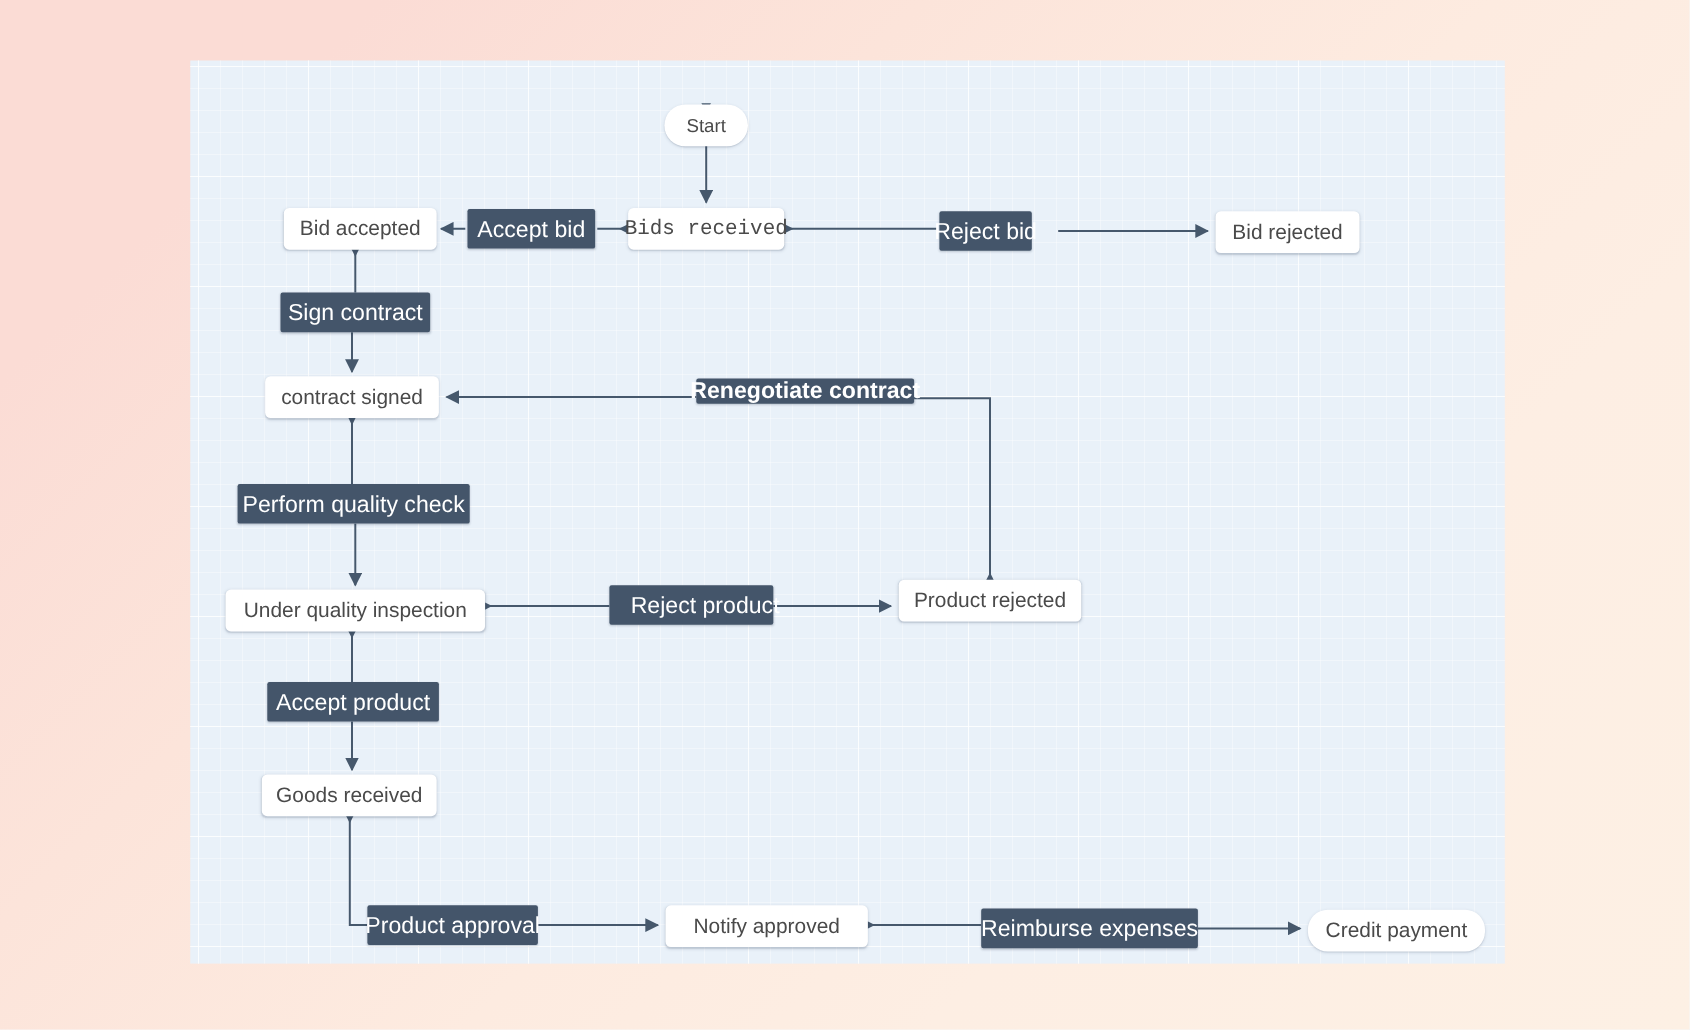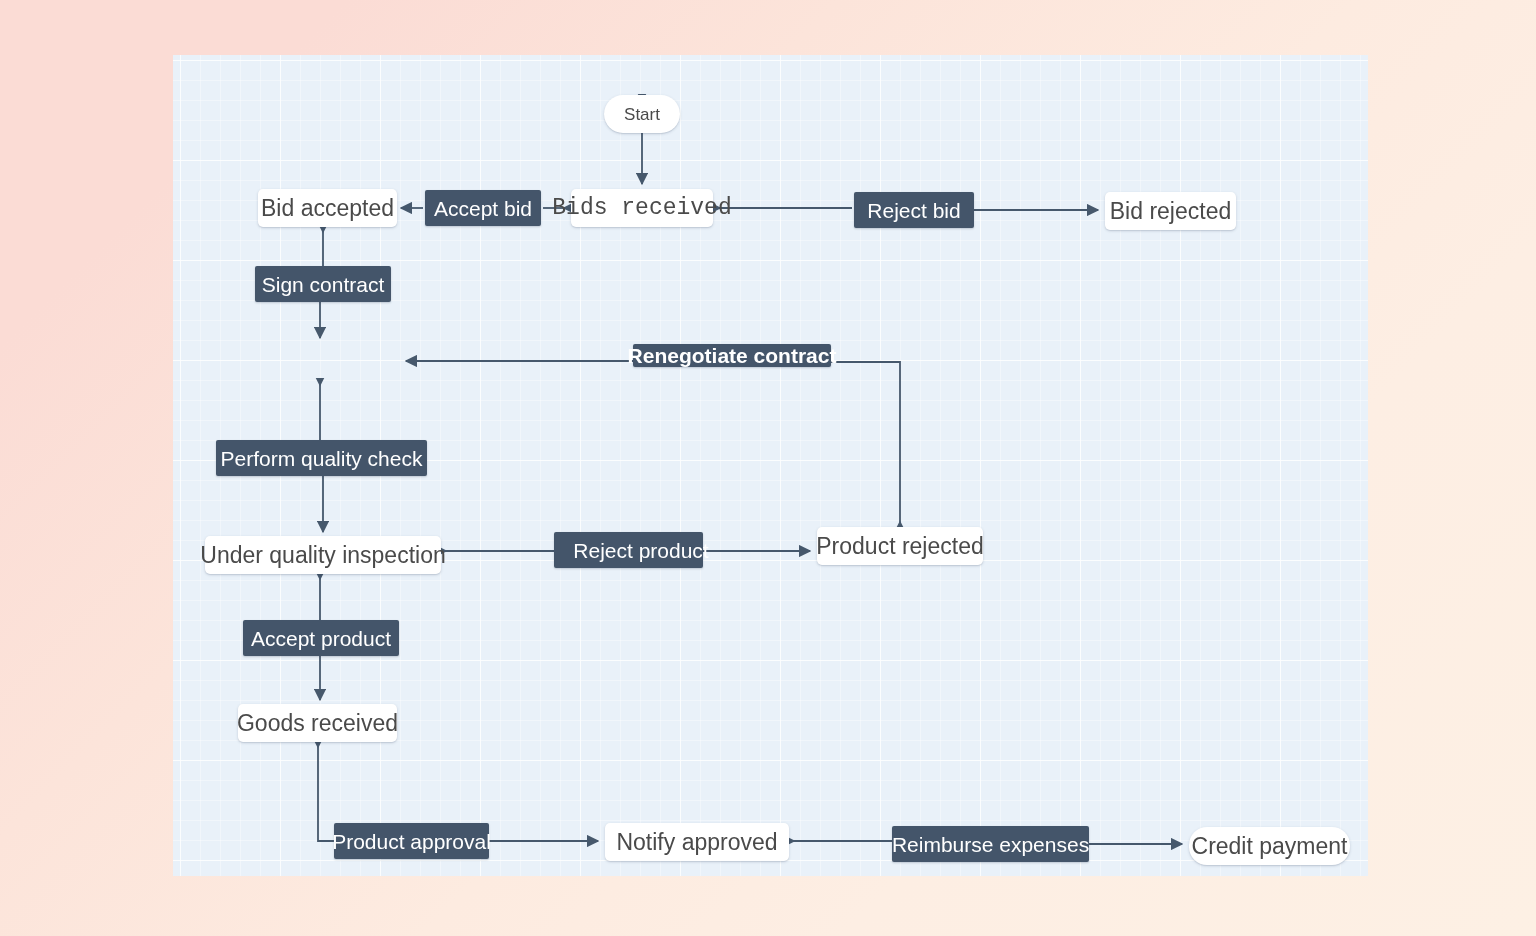--- a/index.html
+++ b/index.html
@@ -54,21 +54,21 @@
     display: flex;
     align-items: center;
     justify-content: center;
     white-space: nowrap;
     line-height: 1;
   }
 
   .state {
     background: #ffffff;
     color: #4a4a4a;
-    font-size: 23px;
+    font-size: 19px;
     border-radius: 5px;
     box-shadow: 0 1px 3px rgba(40,60,90,0.17), 0 1px 1px rgba(40,60,90,0.10);
     padding: 0 15px;
     height: 38px;
   }
 
   .state.start {
     border-radius: 19px;
     font-size: 17px;
   }
@@ -144,34 +144,35 @@
   </svg>
 
   <div class="node state start" style="left:431px; top:2px; width:76px; height:38px;margin-top:38px;">Start</div>
 
   <div class="node state" style="left:398px; top:134px; width:142px; height:38px;font-family:Liberation Mono, monospace;">Bids received</div>
 
   <div class="node state" style="left:85px; top:134px; width:139px; height:38px;">Bid accepted</div>
 
   <div class="node state" style="left:932px; top:137px; width:131px; height:38px;text-align:right;">Bid rejected</div>
 
+  <div class="node state" style="left:68px; top:287px; width:158px; height:38px;">contract signed</div>
 
   <div class="node state" style="left:32px; top:481px; width:236px; height:38px;">Under quality inspection</div>
 
   <div class="node state" style="left:644px; top:472px; width:166px; height:38px;">Product rejected</div>
 
   <div class="node state" style="left:65px; top:649px; width:159px; height:38px;">Goods received</div>
 
   <div class="node state" style="left:432px; top:768px; width:184px; height:38px;">Notify approved</div>
 
   <div class="node state" style="left:1016px; top:772px; width:161px; height:38px;border-radius:18px;">Credit payment</div>
 
   <div class="node transition" style="left:252px; top:135px; width:116px; height:36px;">Accept bid</div>
 
-  <div class="node transition" style="left:681px; top:137px; width:120px; height:36px;">Reject bid</div>
+  <div class="node transition" style="left:681px; top:137px; width:84px; height:36px;">Reject bid</div>
 
   <div class="node transition" style="left:82px; top:211px; width:136px; height:36px;">Sign contract</div>
 
   <div class="node transition" style="left:460px; top:289px; width:198px; height:23px;font-weight:bold;">Renegotiate contract</div>
 
   <div class="node transition" style="left:43px; top:385px; width:211px; height:36px;">Perform quality check</div>
 
   <div class="node transition" style="left:381px; top:477px; width:149px; height:36px;padding-left:39px;">Reject product</div>
 
   <div class="node transition" style="left:70px; top:565px; width:156px; height:36px;">Accept product</div>

